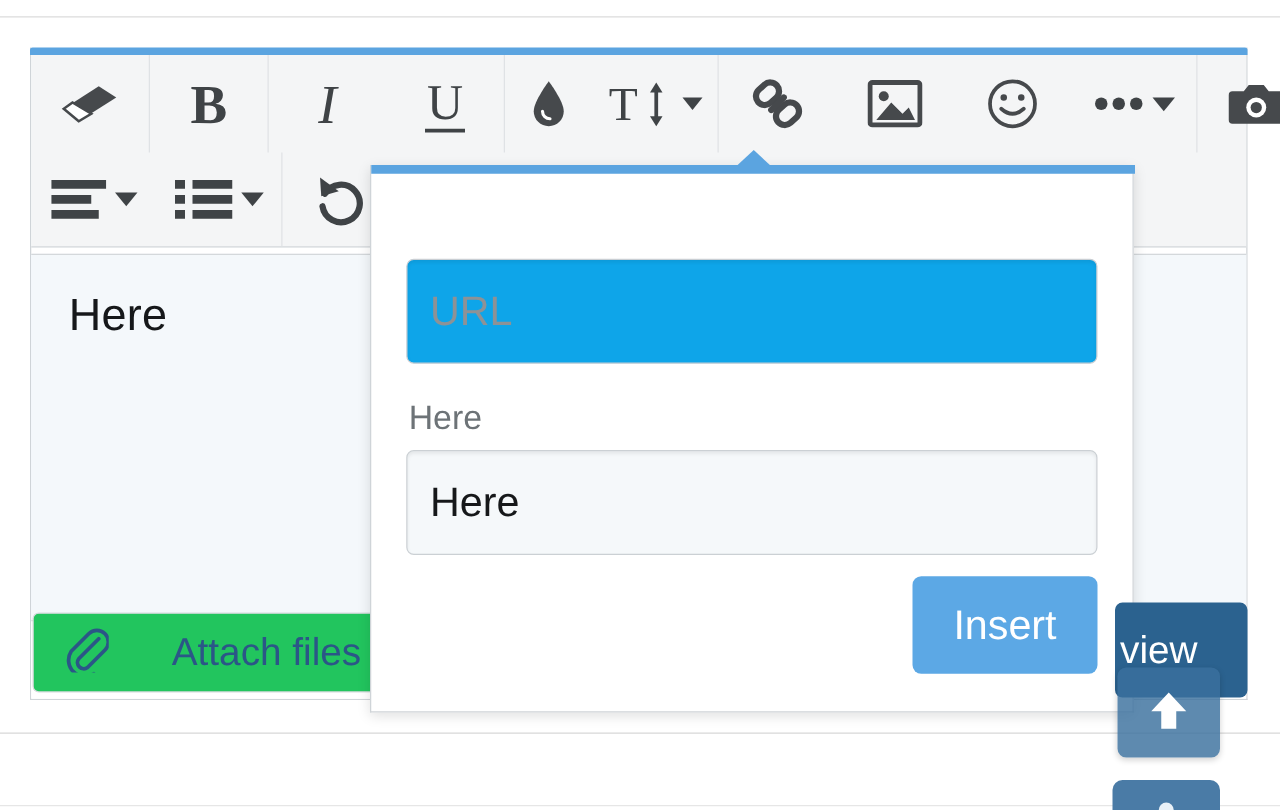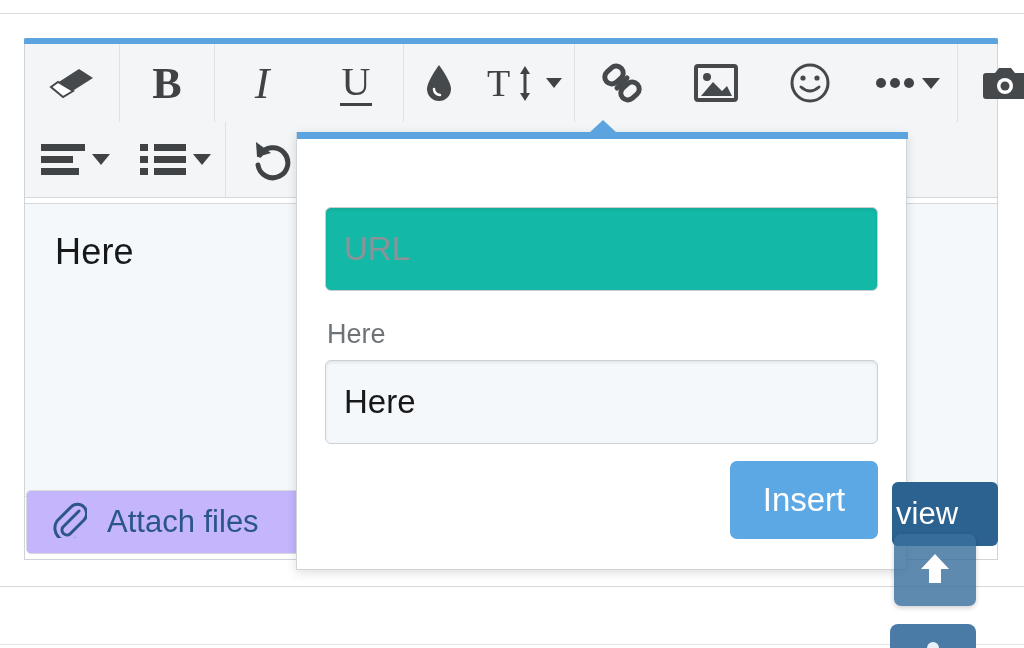--- a/index.html
+++ b/index.html
@@ -138,25 +138,26 @@
     box-sizing: border-box;
   }
   .attach-btn {
     position: absolute;
     left: 26px; top: 30px;
     height: 64px;
     min-width: 290px;
     display: flex;
     align-items: center;
     padding: 0 26px 0 24px;
-    background: #c4b5fd;
+    background: #22c55e;
     border: 1px solid #d6dadd;
     border-radius: 5px;
     box-sizing: border-box;
     cursor: pointer;
+    justify-content: space-between;
   }
   .attach-label {
     font-size: 31px;
     color: #2b5687;
     margin-left: 20px;
     white-space: nowrap;
   }
 
   
   .popup {
@@ -188,21 +189,21 @@
   .popup-inner {
     position: absolute;
     left: 0; top: 7px;
     right: 0; bottom: 0;
     padding: 68px 28px 0 28px;
     box-sizing: border-box;
   }
   .field-input {
     width: 100%;
     height: 84px;
-    background: #14b8a6;
+    background: #0ea5e9;
     border: 1px solid #c9ced3;
     border-radius: 6px;
     box-sizing: border-box;
     font-size: 33px;
     color: #16181a;
     padding: 0 18px;
     outline: none;
     font-family: "Liberation Sans", sans-serif;
     box-shadow: inset 0 2px 3px rgba(0,0,0,0.07);
   }
@@ -231,21 +232,21 @@
     font-size: 33px;
     font-family: "Liberation Sans", sans-serif;
     cursor: pointer;
     padding: 0 26px;
   }
 
   
   .float-preview {
     position: absolute;
     left: 892px; top: 482px;
-    width: 106px; height: 64px;
+    width: 106px; height: 76px;
     background: #2b628f;
     border-radius: 6px;
     color: #ffffff;
     font-size: 31px;
     display: flex;
     align-items: center;
     justify-content: flex-start;
     padding-left: 4px;
     box-sizing: border-box;
     overflow: hidden;

